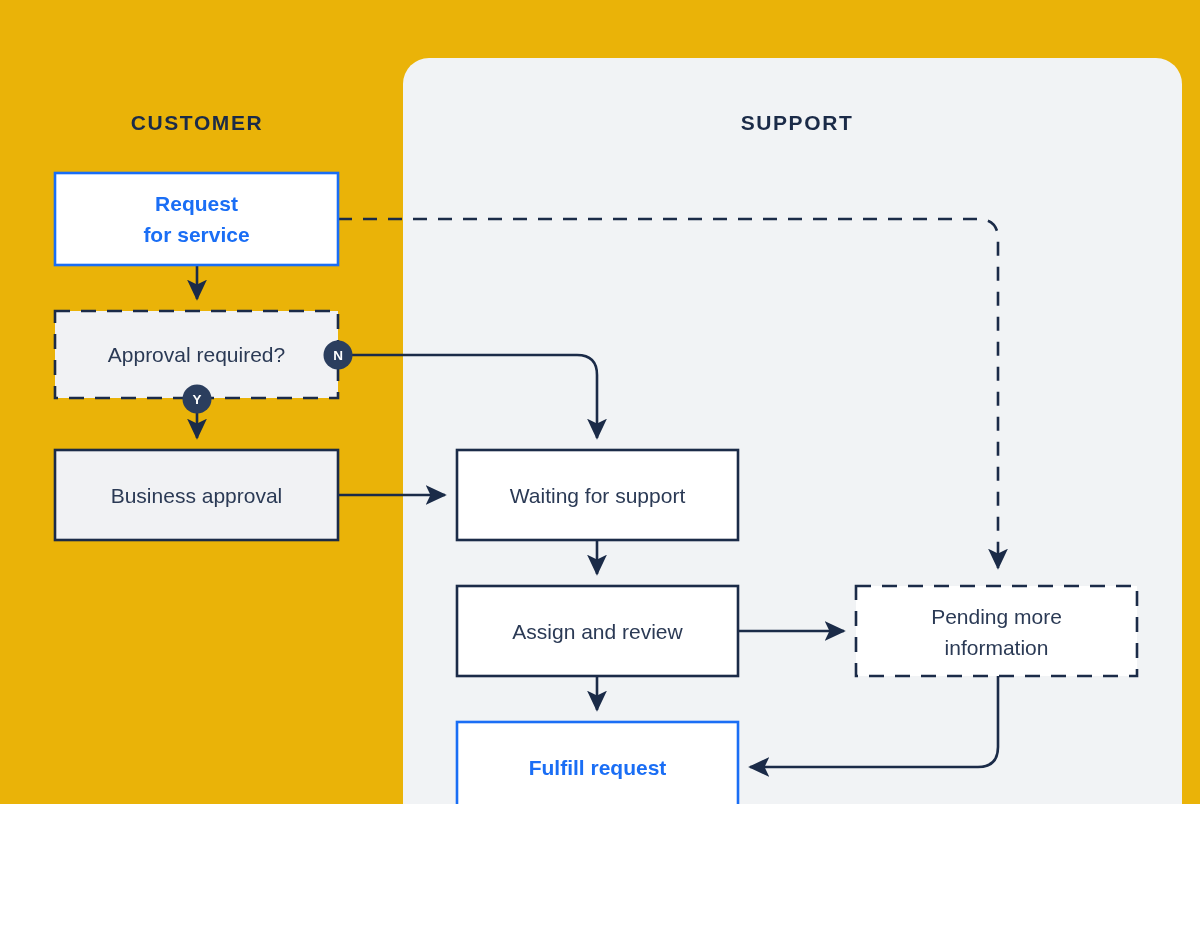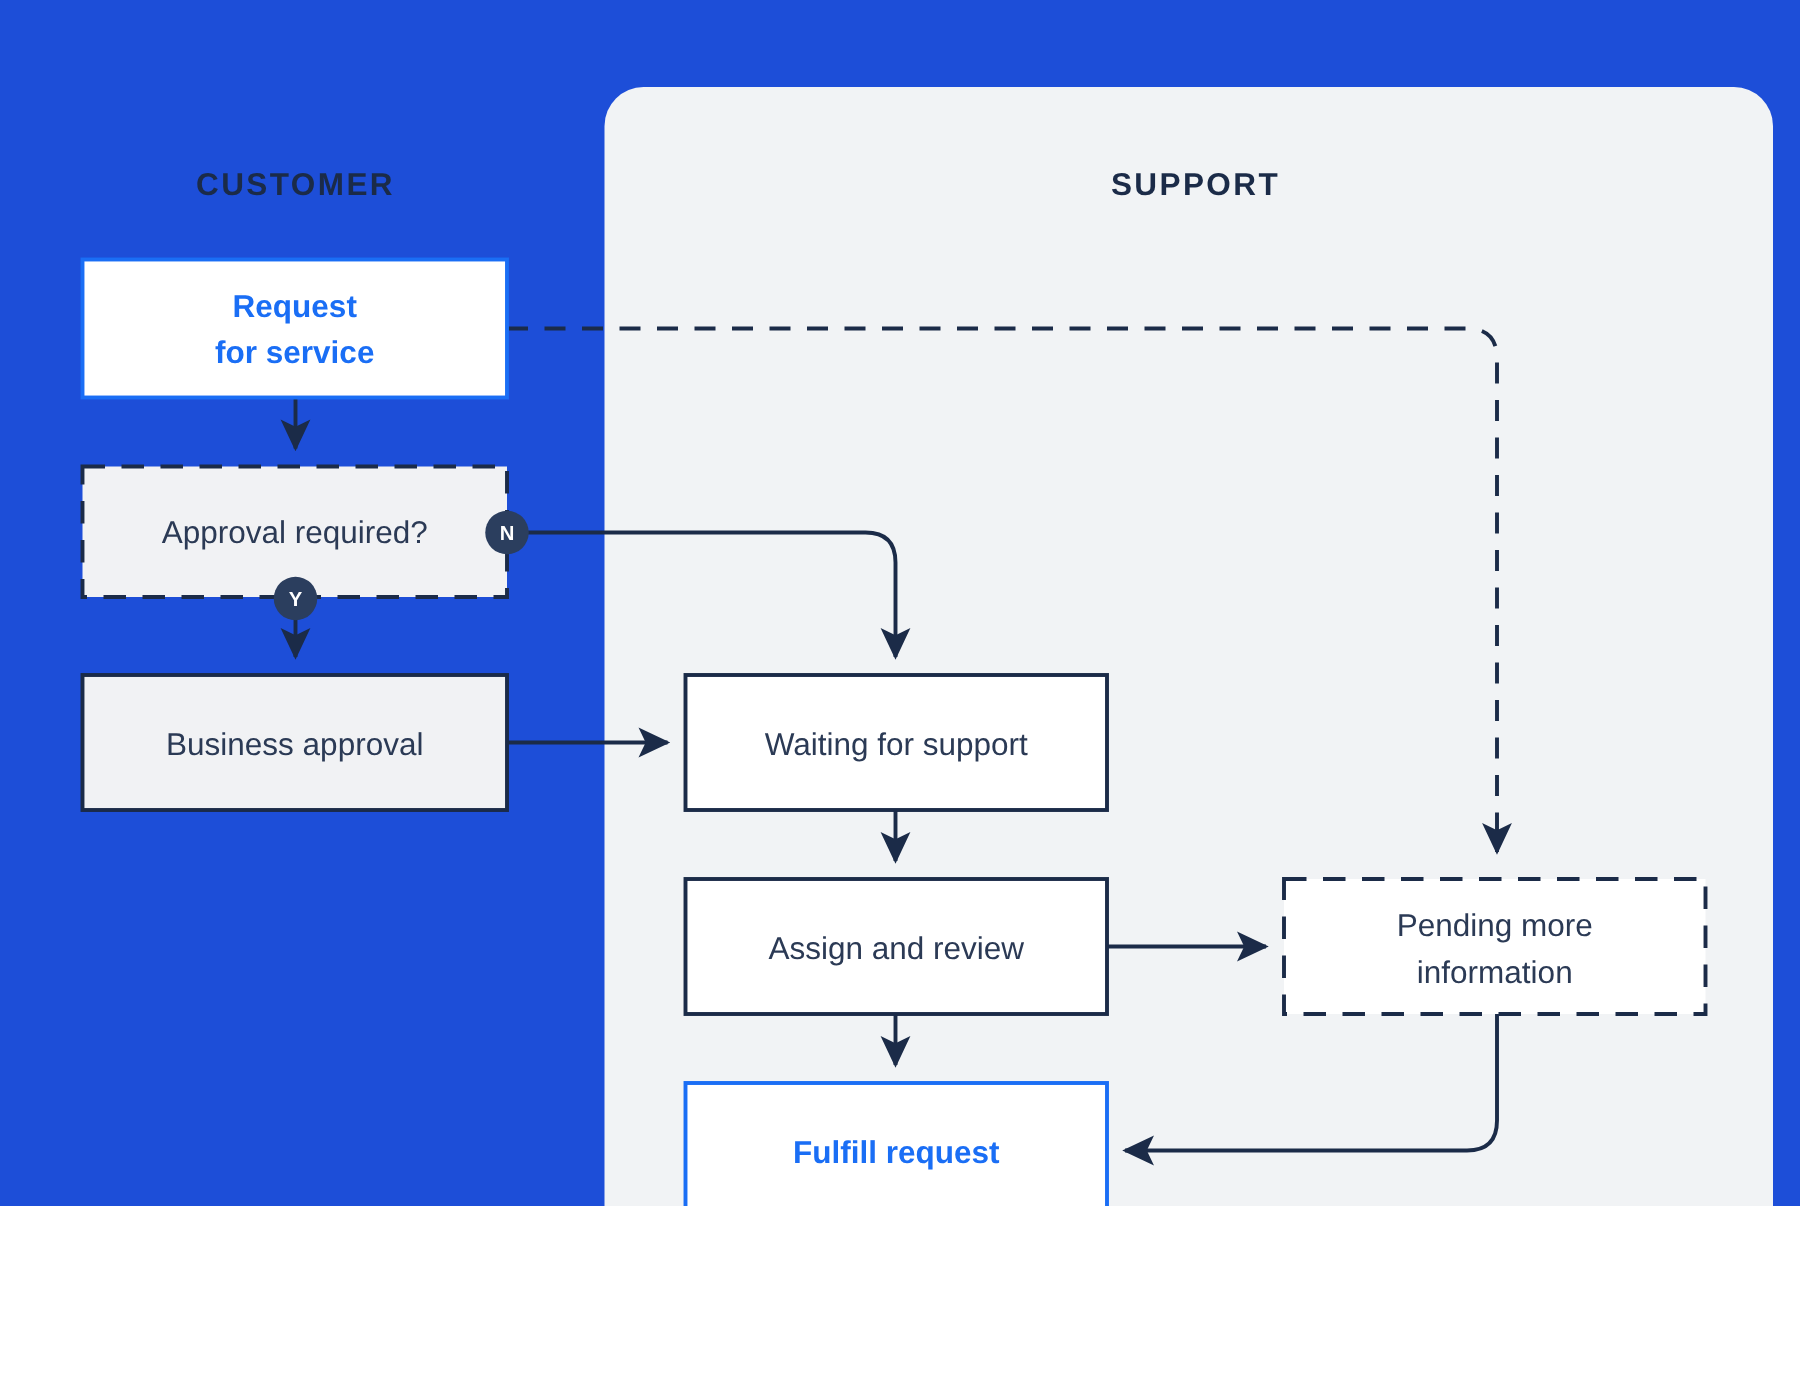--- a/index.html
+++ b/index.html
@@ -8,21 +8,21 @@
     padding: 0;
     background: #ffffff;
   }
   body {
     font-family: "Liberation Sans", "DejaVu Sans", sans-serif;
   }
   #stage {
     position: relative;
     width: 1200px;
     height: 804px;
-    background: #1d4ed8;
+    background: #eab308;
     overflow: hidden;
   }
   #diagram-svg {
     position: absolute;
     inset: 0;
     width: 1200px;
     height: 928px;
     display: block;
   }
   .lane-title {

